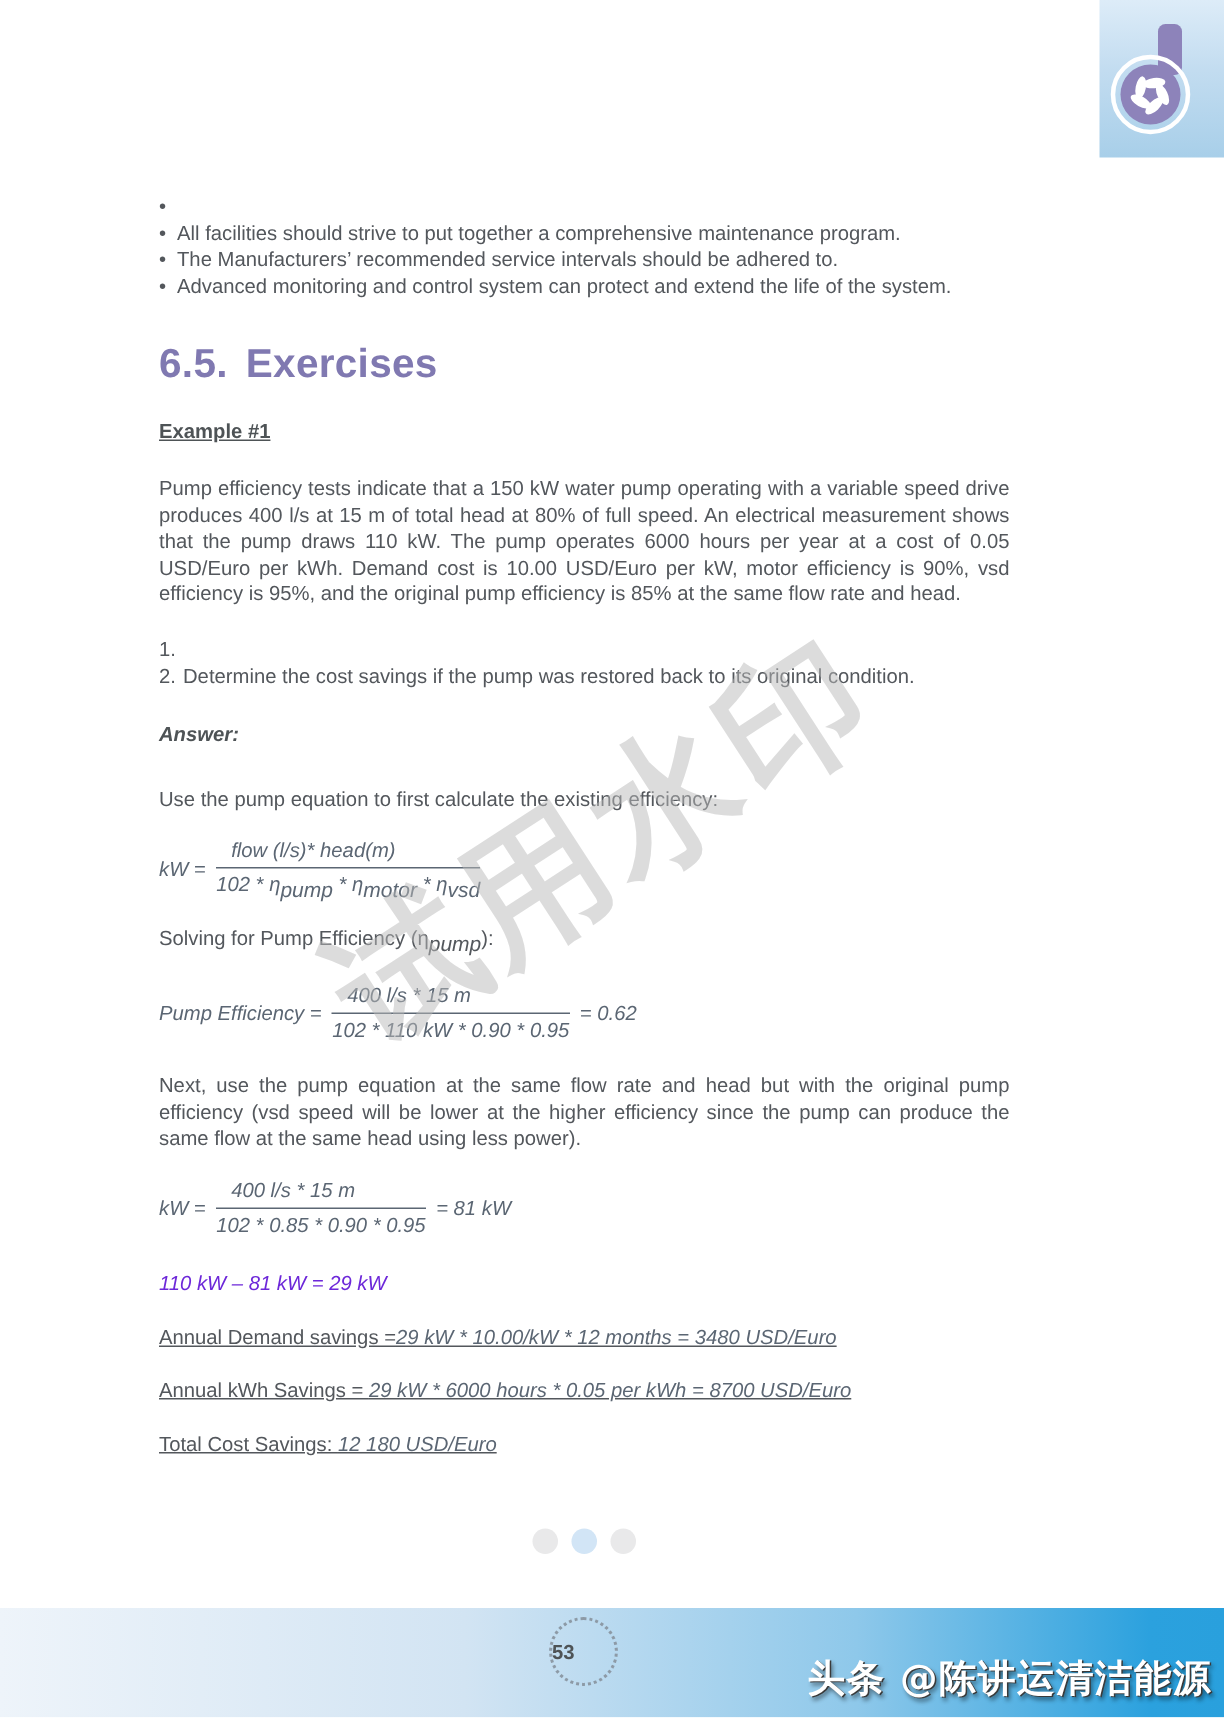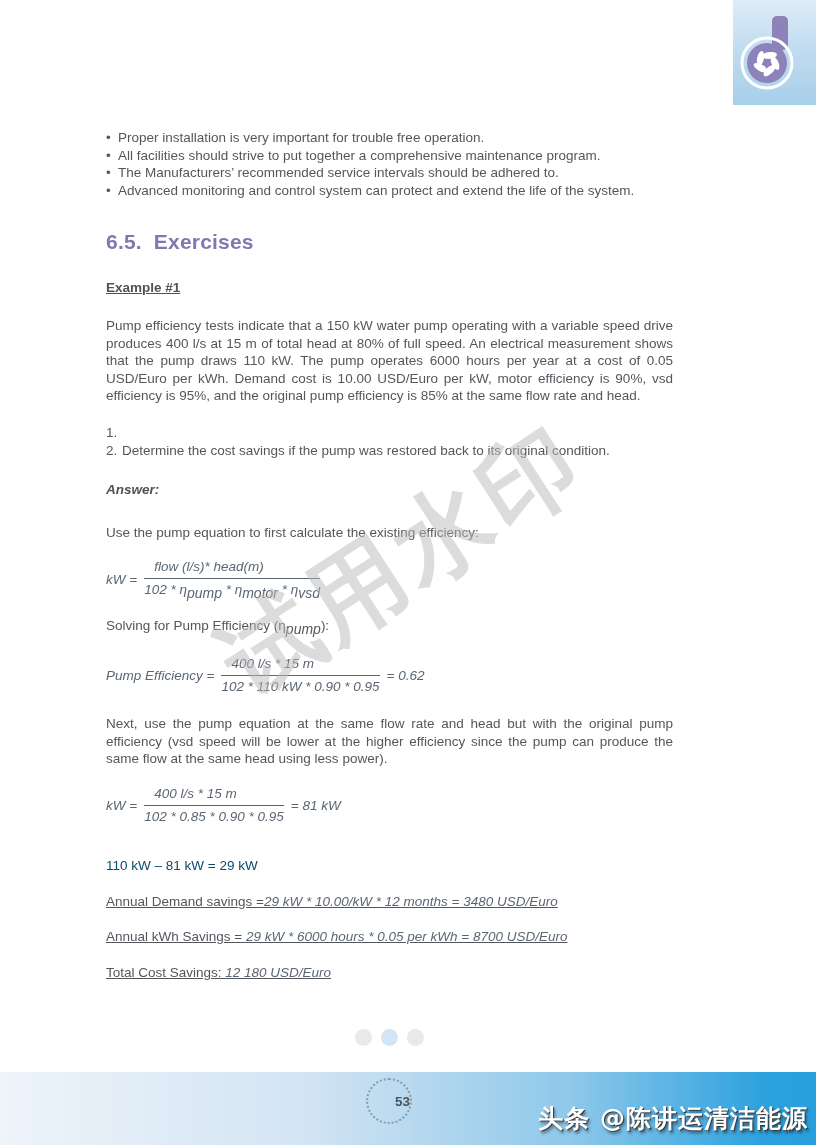--- a/index.html
+++ b/index.html
@@ -17,21 +17,21 @@
   }
   .logo-box svg { position:absolute; left:1px; top:6px; }
   
   .content {
     position:absolute; left:106px; top:0; width:567px; padding-top:129px;
     font-size:13.5px; line-height:17.6px;
   }
   .bullet-list .bullet-item { display:flex; }
   .bullet-marker { width:12px; flex:0 0 12px; }
   .section-heading {
-    margin-top:31px; font-size:21px; line-height:24px; font-weight:bold;
+    margin-top:31px; font-size:27px; line-height:24px; font-weight:bold;
     color:#8079b1; letter-spacing:0.2px;
   }
   .section-heading .num { margin-right:12px; }
   .example-label {
     margin-top:25px; font-weight:bold; color:#4e5356;
     text-decoration:underline;
   }
   .para { margin-top:20px; text-align:justify; }
   .task-list { margin-top:19px; }
   .task-item { display:flex; }
@@ -41,21 +41,21 @@
   
   .formula {
     margin-top:18px; display:flex; align-items:center;
     font-style:italic; color:#5b6673; font-size:13.5px; line-height:16px;
   }
   .frac { display:inline-flex; flex-direction:column; text-align:left; margin:0 7px; }
   .frac .num { border-bottom:1.4px solid #5b6673; padding:0 10px 3px; }
   .frac .den { padding-top:3px; }
   sub { font-size:14px; font-style:italic; }
   .solving-line { margin-top:16px; }
-  .result-line { margin-top:32px; color:#0c4a6e; }
+  .result-line { margin-top:22px; font-style:italic; color:#6d28d9; }
   .savings-line { margin-top:18px;text-decoration:underline; }
   .savings-line .val { font-style:italic; color:#5b6673; }
   
   .dots-row { margin-top:48px; display:flex; justify-content:center; gap:9px; }
   .dot { width:17px; height:17px; border-radius:50%; background:#e9e9ea; }
   .dot.active { background:#d2e5f6; }
   
   .watermark {
     position:absolute; left:232px; top:608px;
     font-size:96px; font-weight:bold; letter-spacing:6px;
@@ -65,21 +65,21 @@
     font-family:"DejaVu Sans", sans-serif;
   }
   
   .footer-band {
     position:absolute; left:0; bottom:0; width:816px; height:73px;
     background:linear-gradient(90deg,#eef4fa 0%, #d2e4f3 38%, #8ec8ea 70%, #2ba1de 94%, #29a0dd 100%);
   }
   .page-circle {
     position:absolute; left:366px; top:6px; width:46px; height:46px;
     border:2px dotted #8d9aa6; border-radius:50%;
-    display:flex; align-items:center; justify-content:flex-end;
+    display:flex; align-items:center; justify-content:flex-start;
     font-size:13.5px; font-weight:bold; color:#4e5356;
   }
   .footer-brand {
     position:absolute; right:8px; bottom:10px;
     font-size:25px; font-weight:bold; color:#ffffff;
     text-shadow:1px 1px 0 #3a3a3a, 2px 3px 3px rgba(0,0,0,0.45);
     font-family:"DejaVu Sans", sans-serif; letter-spacing:1px;
   }
 </style>
 </head>
@@ -98,21 +98,20 @@
       <ellipse cx="26.5" cy="52.3" rx="7.5" ry="3.4" fill="#ffffff" transform="rotate(281 26.5 52.3)"></ellipse>
       <ellipse cx="35.5" cy="49.4" rx="7.5" ry="3.4" fill="#ffffff" transform="rotate(353 35.5 49.4)"></ellipse>
     </svg>
   </div>
 
   <div class="content">
 
     <div class="bullet-list">
       <div class="bullet-item">
         <span class="bullet-marker">•</span>
-        <span>Proper installation is very important for trouble free operation.</span>
       </div>
       <div class="bullet-item">
         <span class="bullet-marker">•</span>
         <span>All facilities should strive to put together a comprehensive maintenance program.</span>
       </div>
       <div class="bullet-item">
         <span class="bullet-marker">•</span>
         <span>The Manufacturers’ recommended service intervals should be adhered to.</span>
       </div>
       <div class="bullet-item">

